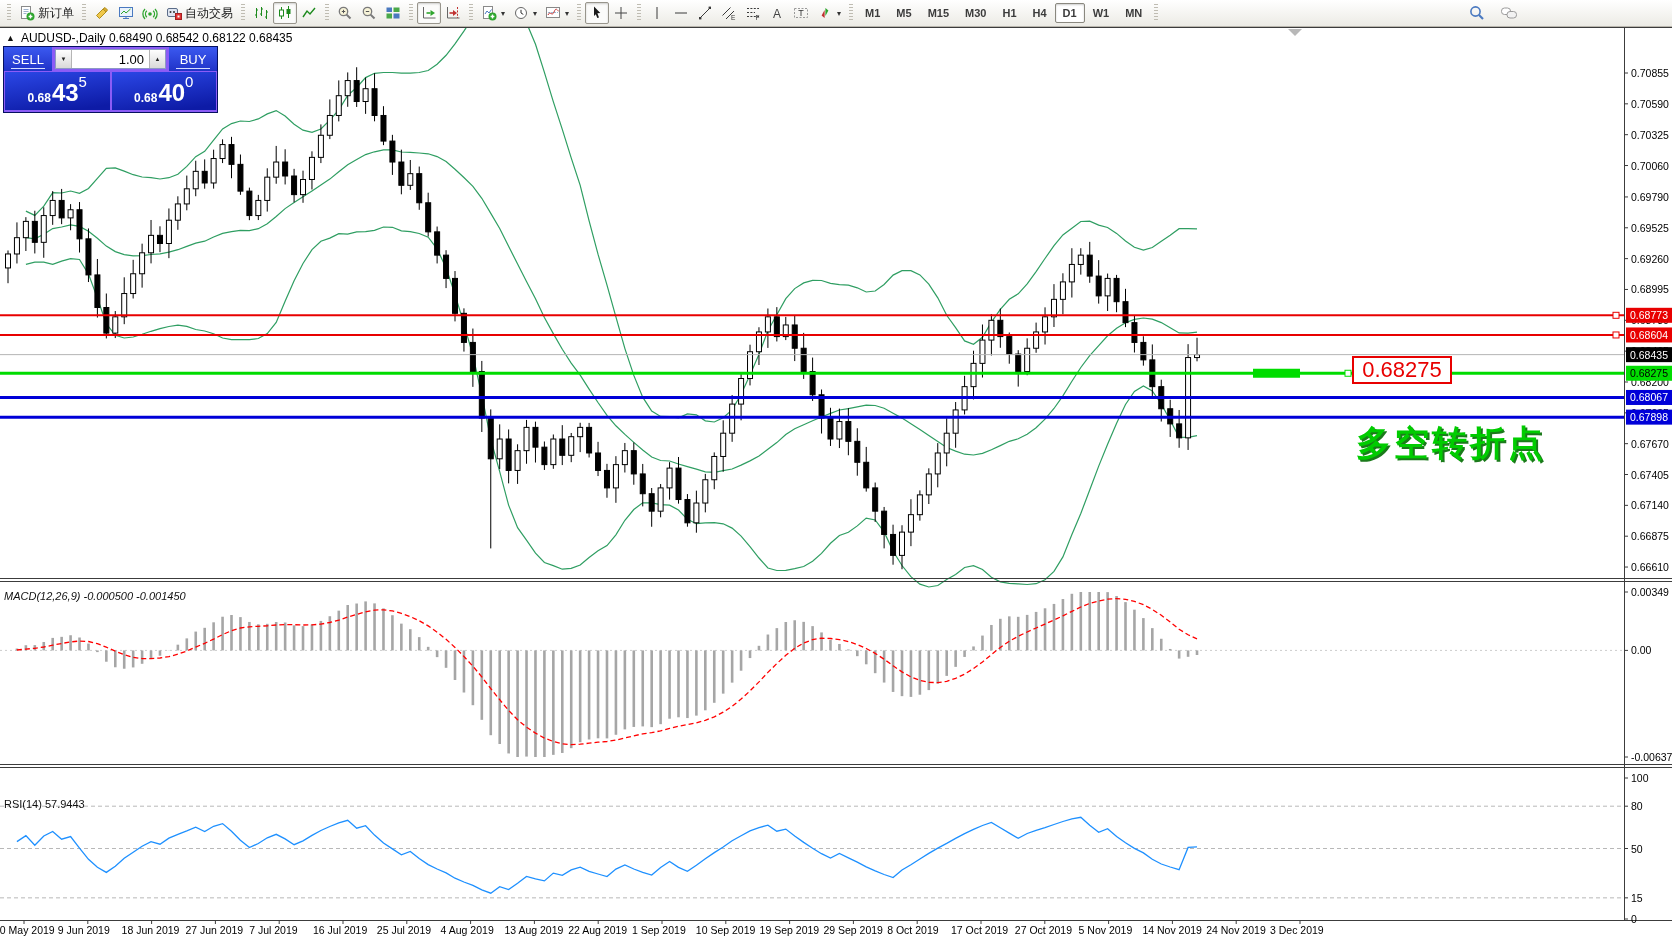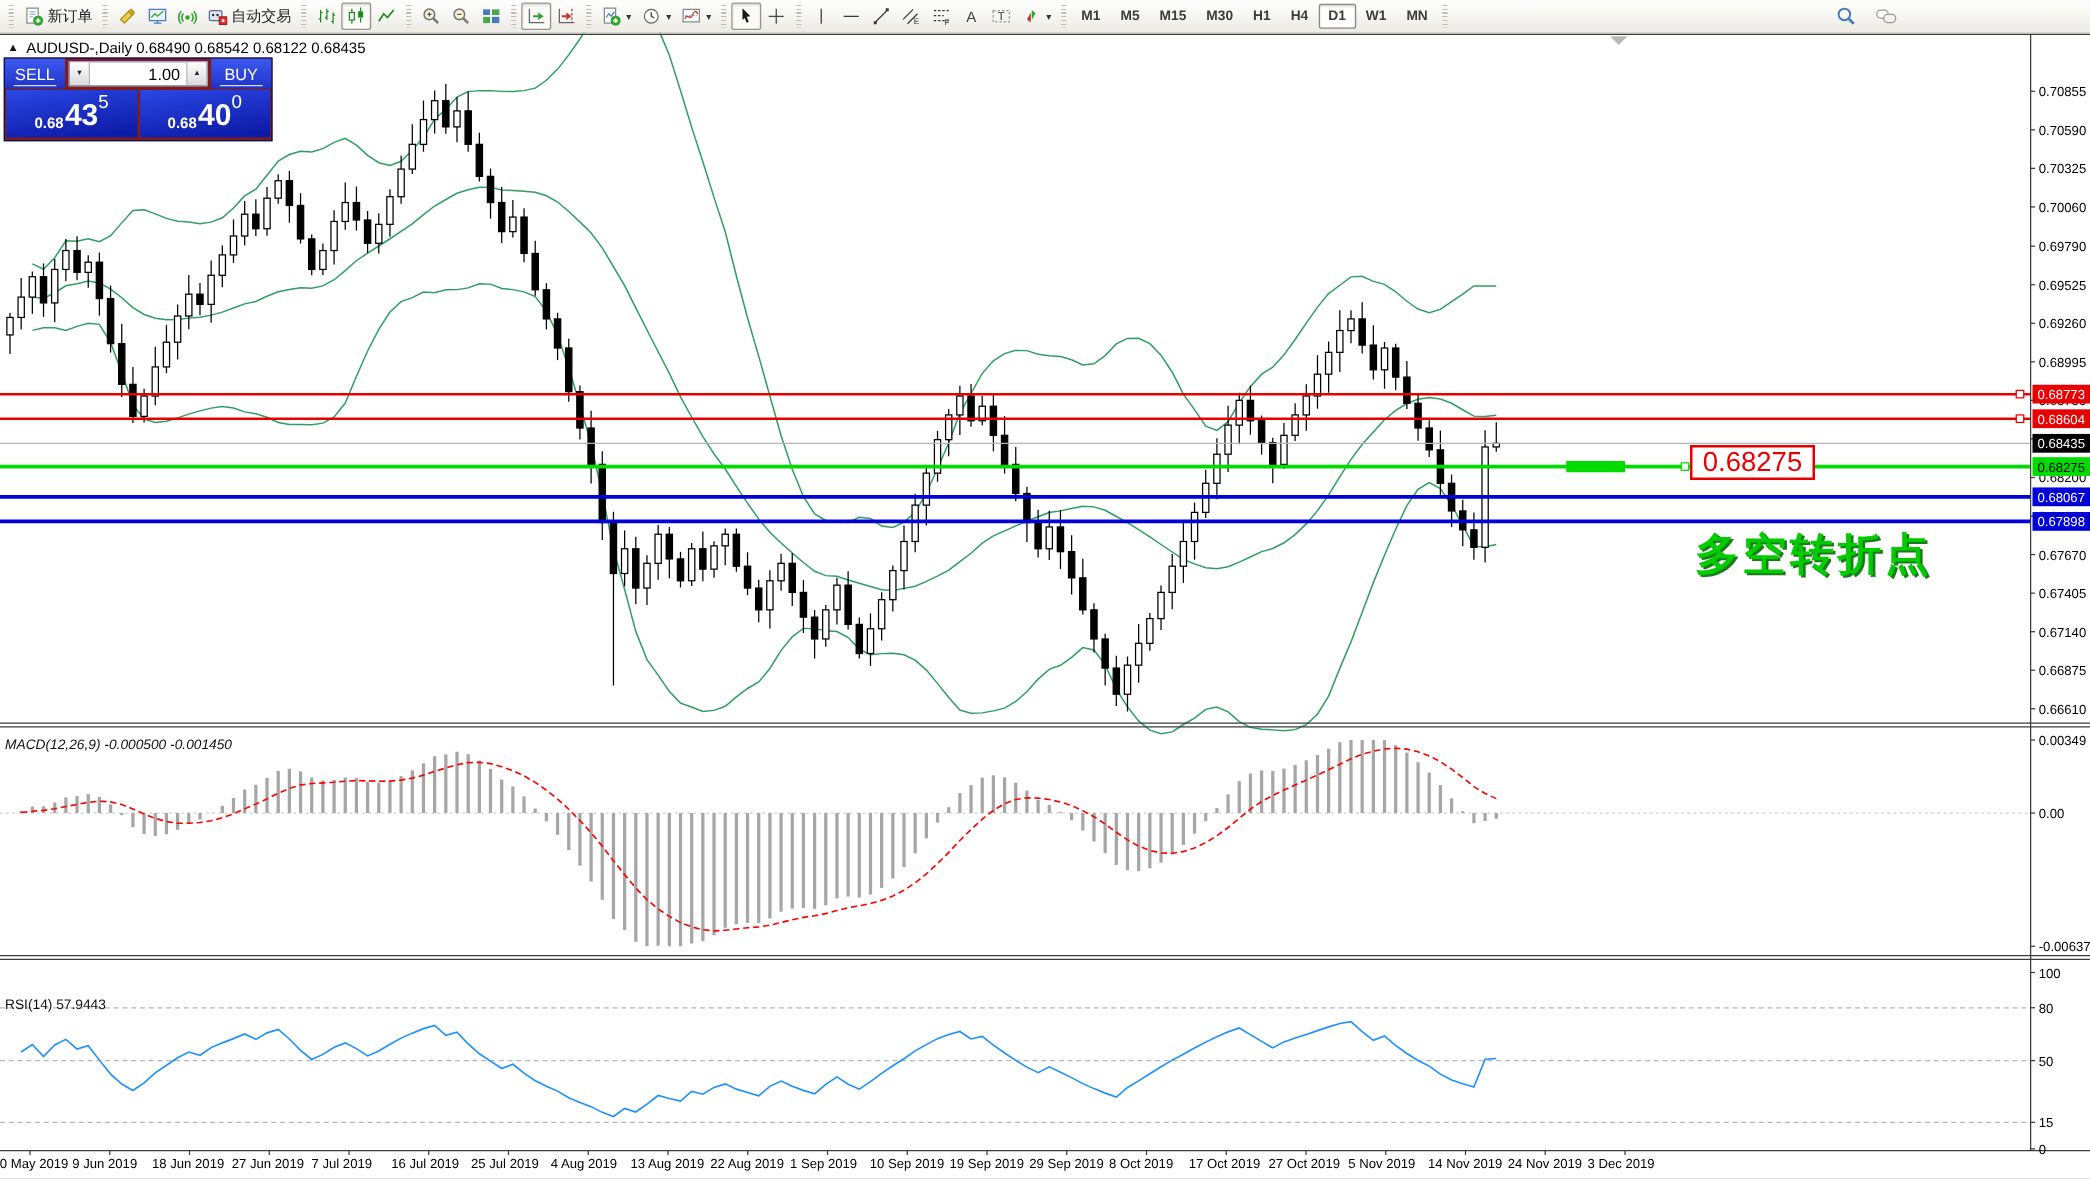--- a/index.html
+++ b/index.html
@@ -23,21 +23,21 @@
   #chart-wrap{position:absolute;inset:0;z-index:1;}
   
   .chart-header{position:absolute;left:6px;top:31px;font-size:12px;color:#000;z-index:6;
     display:flex;align-items:center;gap:6px;}
   .chart-header .tri{font-size:9px;color:#111;}
   .pane-label{position:absolute;left:4px;font-size:11px;color:#111;z-index:6;}
   #macd-label{top:590px;font-style:italic;}
   #rsi-label{top:769px;margin-top:29px;}
   
   .trade-panel{position:absolute;left:3px;top:46px;width:215px;z-index:8;
-    background:#7f1d1d;border:1px solid #051060;box-sizing:border-box;}
+    background:#8b5cf6;border:1px solid #051060;box-sizing:border-box;}
   .tp-top{display:flex;height:24px;align-items:stretch;}
   .tp-btn{flex:0 0 48px;position:relative;display:flex;align-items:center;justify-content:center;
     background:linear-gradient(#3b59f0,#2033c8);color:#fff;font-size:13px;border:none;}
   .tp-btn::after{content:"";position:absolute;left:7px;right:7px;bottom:2px;height:1px;background:#d4dcff;}
   .spinner{flex:1;display:flex;margin:2px 3px;background:#fff;border:1px solid #8d99c4;box-sizing:border-box;}
   .spin-btn{width:15px;display:flex;align-items:center;justify-content:center;font-size:6px;color:#222;
     background:linear-gradient(#fefefe,#d9d9d9);}
   .spin-btn.left{border-right:1px solid #b5b5b5;}
   .spin-btn.right{border-left:1px solid #b5b5b5;}
   .spin-value{flex:1;display:flex;align-items:center;justify-content:flex-end;

